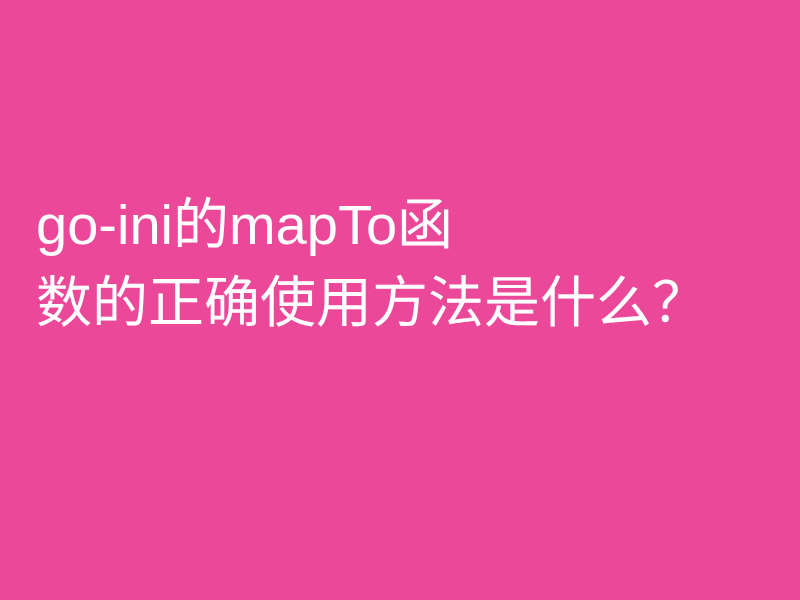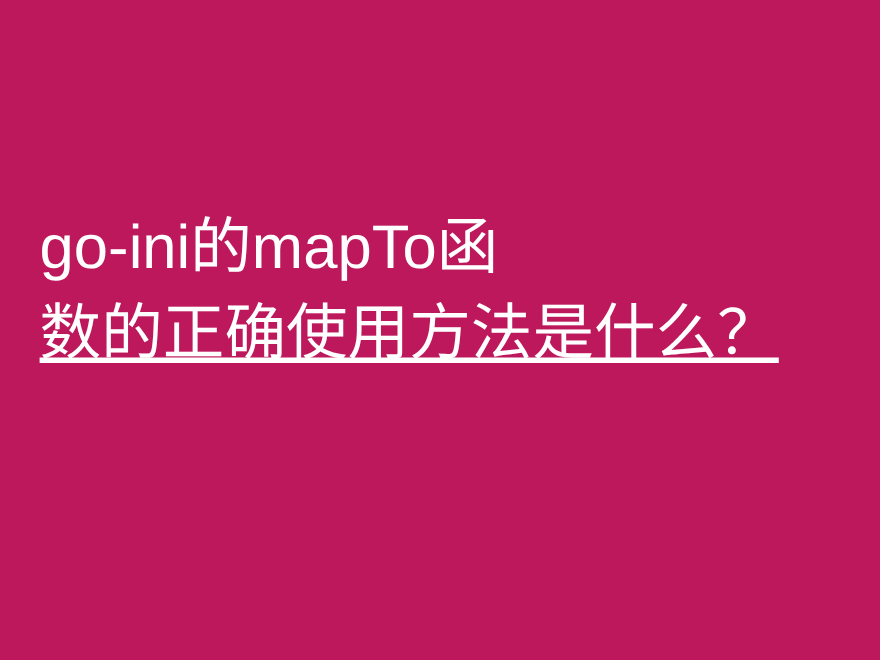--- a/index.html
+++ b/index.html
@@ -41,23 +41,23 @@
     line-height: 78px;
     letter-spacing: 0px;
     white-space: pre;
     text-align: left;
     -webkit-font-smoothing: antialiased;
   }
 </style>
 </head>
 <body style="background-color: rgb(4, 51, 116);">
 
-<div id="banner-card" style="background-color: #be185d;">
+<div id="banner-card" style="background-color: #ec4899;">
 
   <div id="title-block">
 
     <span class="title-line" style="color: rgb(255, 255, 255);">go-ini的mapTo函</span>
 
-    <span class="title-line" style="color: rgb(255, 255, 255); text-decoration: underline;">数的正确使用方法是什么？</span>
+    <span class="title-line" style="color: rgb(255, 255, 255);">数的正确使用方法是什么？</span>
 
   </div>
 
 </div>
 
 </body></html>

